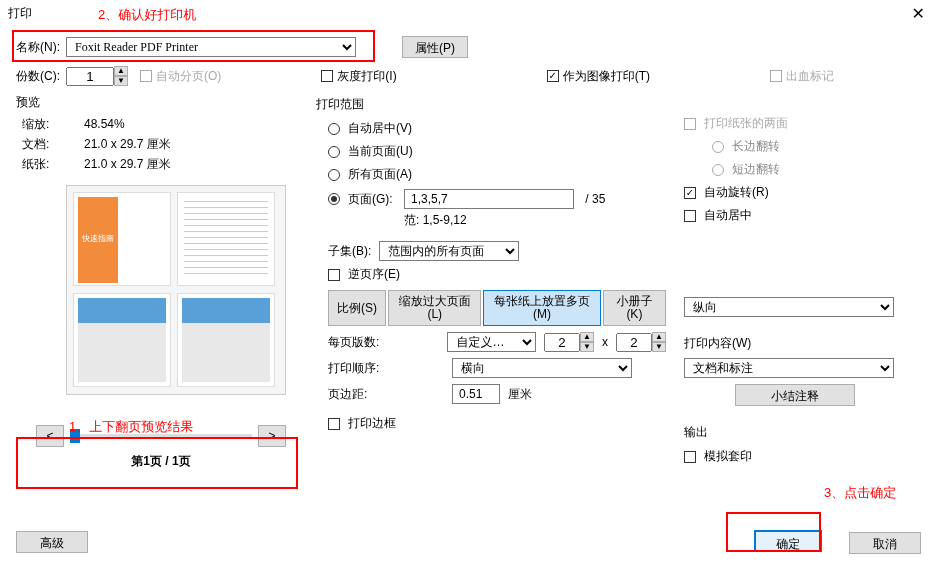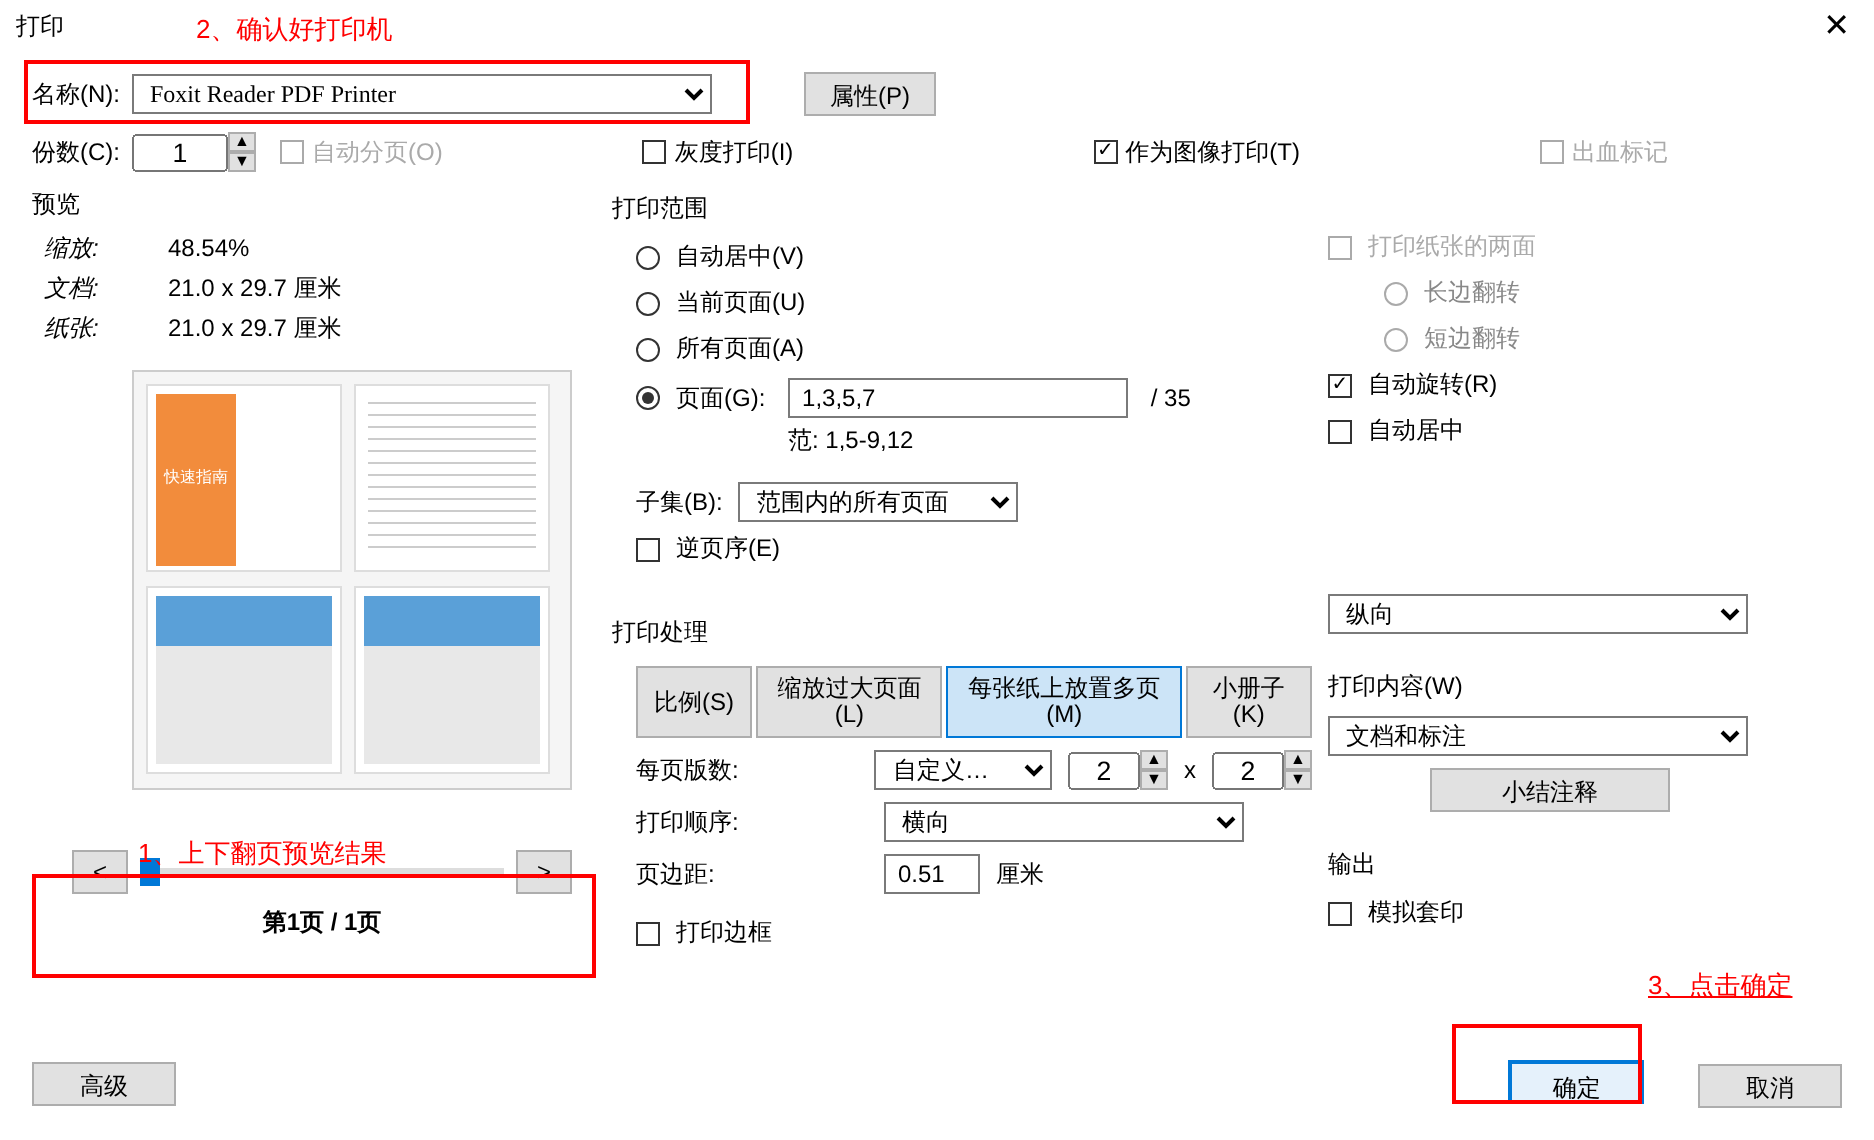--- a/index.html
+++ b/index.html
@@ -2,38 +2,38 @@
 <html><head>
 <meta charset="utf-8">
 <style>
 * { box-sizing: border-box; margin: 0; padding: 0; }
 body { font-family: "Microsoft YaHei", "SimSun", sans-serif; font-size: 12px; background: #fff; width: 937px; height: 570px; position: relative; }
 .titlebar { display: flex; justify-content: space-between; align-items: center; padding: 4px 8px 0 8px; height: 22px; }
 .close-x { font-size: 16px; cursor: pointer; padding: 0 4px; }
 .annot { color: red; position: absolute; font-size: 13px; z-index: 10; }
 .ann1 { left: 98px; top: 6px; }
 .ann2 { left: 69px; top: 418px; }
-.ann3 { left: 824px; top: 484px; text-decoration: underline; }
+.ann3 { left: 824px; top: 484px; }
 .redbox { position: absolute; border: 2px solid red; pointer-events: none; z-index: 5; }
 .rb1 { left: 12px; top: 30px; width: 363px; height: 32px; }
 .rb2 { left: 16px; top: 437px; width: 282px; height: 52px; }
 .rb3 { left: 726px; top: 512px; width: 95px; height: 40px; }
 .row { display: flex; align-items: center; padding: 4px 16px; }
 .label { margin-right: 6px; }
 select, input[type="text"] { border: 1px solid #7a7a7a; background: #fff; font-size: 12px; height: 20px; padding: 1px 4px; }
 input[type="text"] { padding: 1px 6px; }
 button { background: #e1e1e1; border: 1px solid #adadad; font-size: 12px; padding: 3px 12px; cursor: pointer; height: 22px; }
 .btn-primary { border: 2px solid #0078d7; background: #e5f1fb; padding: 4px 20px; }
-.mainrow { display: flex; padding: 0 16px; }
+.mainrow { display: flex; padding: 0 16px; gap: 10px; }
 .col-left { width: 290px; }
 .col-mid { width: 350px; }
 .col-right { width: 230px; }
 .preview-header { padding: 4px 0 2px 0; }
 .preview-info { padding-left: 4px; line-height: 18px; }
-.preview-info td:first-child { width: 60px; font-style: italic; }
+.preview-info td:first-child { width: 60px; }
 .thumb-area { border: 1px solid #ccc; width: 220px; height: 210px; margin: 10px 0 0 50px; background: #f5f5f5; display: flex; flex-wrap: wrap; gap: 6px; padding: 6px; }
 .thumb { width: 98px; height: 94px; background: #fff; border: 1px solid #ddd; position: relative; overflow: hidden; }
 .thumb.orange::before { content: ""; position: absolute; left: 4px; top: 4px; width: 40px; height: 86px; background: #f28c3c; }
 .thumb.orange::after { content: "快速指南"; position: absolute; left: 8px; top: 40px; font-size: 8px; color: #fff; }
 .thumb.textlines::before { content: ""; position: absolute; left: 6px; top: 8px; width: 84px; height: 78px; background: repeating-linear-gradient(to bottom, #ccc 0 1px, transparent 1px 6px); }
 .thumb.guide::before { content: ""; position: absolute; left: 4px; top: 4px; right: 4px; bottom: 4px; background: linear-gradient(to bottom, #5aa0d8 0 30%, #e8e8e8 30% 100%); }
 .slider-row { display: flex; align-items: center; gap: 6px; padding: 30px 20px 0 20px; }
 .navbtn { width: 28px; height: 22px; background: #e1e1e1; border: 1px solid #adadad; display: flex; align-items: center; justify-content: center; cursor: pointer; }
 .slider { flex: 1; height: 4px; background: #ddd; position: relative; }
 .slider-thumb { position: absolute; left: 0; top: -5px; width: 10px; height: 14px; background: #0078d7; }
@@ -166,21 +166,20 @@
     <div style="padding-left:88px;">范: 1,5-9,12</div>
     <div class="subset-wrap" style="margin-top:8px;">
       <span>子集(B):</span>
       <select style="width:140px;"><option>范围内的所有页面</option></select>
     </div>
     <div class="check-row">
         <span class="checkbox"></span>
         <span>逆页序(E)</span>
       </div>
 
-    <div class="section-title" style="margin-top:16px;">打印处理</div>
     <div class="tab-row">
       <div class="tab-btn">比例(S)</div>
       <div class="tab-btn">缩放过大页面(L)</div>
       <div class="tab-btn active">每张纸上放置多页(M)</div>
       <div class="tab-btn">小册子(K)</div>
     </div>
     <div class="field-row">
       <span class="field-label">每页版数:</span>
       <span style="width:48px;"></span>
       <select style="width:92px;"><option>自定义…</option></select>

